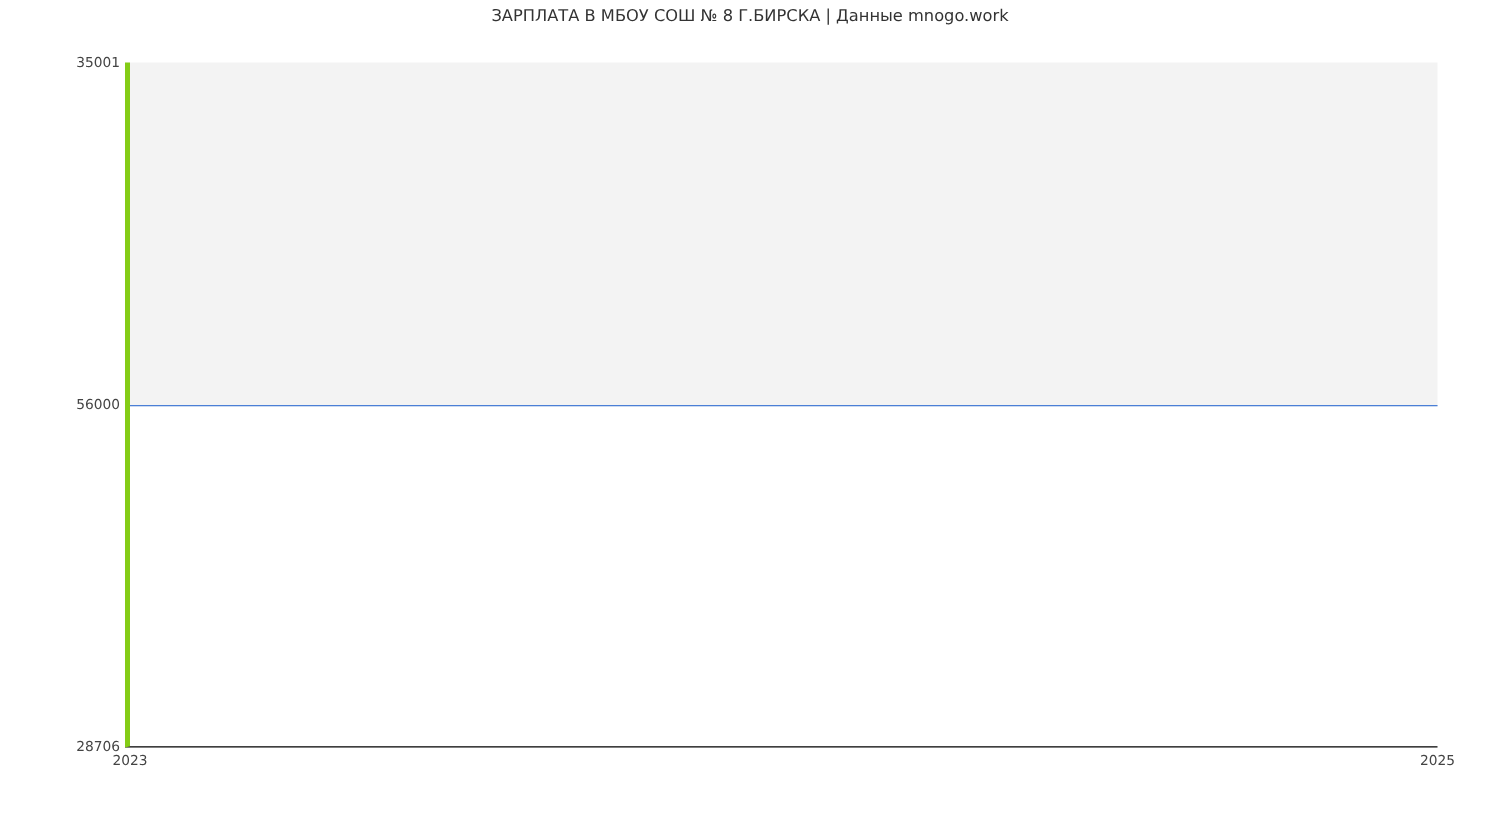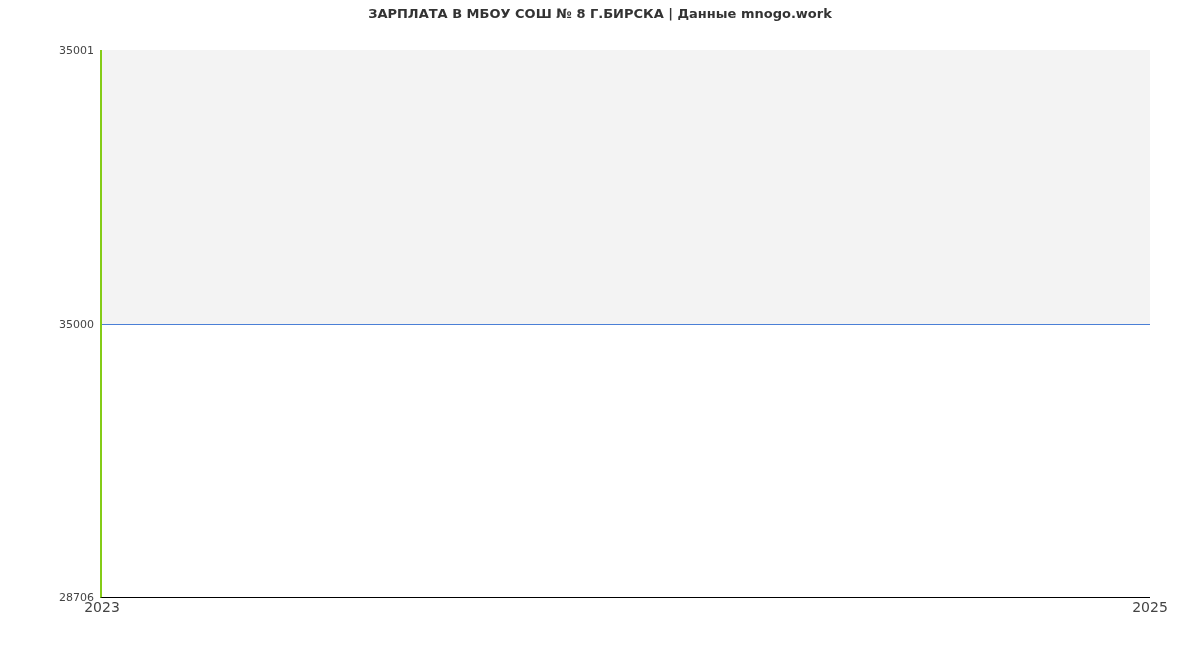--- a/index.html
+++ b/index.html
@@ -16,30 +16,30 @@
     width: 1200px;
     height: 650px;
   }
   .title {
     position: absolute;
     top: 6px;
     left: 0;
     width: 1200px;
     text-align: center;
     font-size: 13px;
-    font-weight: 700;
+    font-weight: 400;
     color: #333;
   }
   .plot {
     position: absolute;
     left: 100px;
     top: 50px;
     width: 1050px;
     height: 548px;
-    border-left: 2px solid #84cc16;
+    border-left: 4px solid #84cc16;
     border-bottom: 1px solid #000;
     box-sizing: border-box;
   }
   .grid-band {
     position: absolute;
     left: 0;
     width: 100%;
     background: #f3f3f3;
   }
   .grid-line {
@@ -53,21 +53,21 @@
     position: absolute;
     left: -8px;
     transform: translate(-100%, -50%);
     font-size: 11px;
     color: #444;
   }
   .x-tick {
     position: absolute;
     bottom: -18px;
     transform: translateX(-50%);
-    font-size: 14px;
+    font-size: 11px;
     color: #444;
   }
   .data-line {
     position: absolute;
     height: 0;
     border-top: 1.5px solid #4a7fd6;
   }
 </style>
 </head>
 <body>
@@ -78,21 +78,21 @@
 
   <div class="plot">
 
     <div class="grid-band" style="top:0; height:50%;"></div>
 
     <div class="grid-line" style="top:50%;"></div>
 
     <div class="data-line" style="top:50%; left:0; width:100%;"></div>
 
     <div class="y-tick" style="top:0%;">35001</div>
-    <div class="y-tick" style="top:50%;">35000</div>
+    <div class="y-tick" style="top:50%;">56000</div>
     <div class="y-tick" style="top:100%;">28706</div>
 
     <div class="x-tick" style="left:0%;">2023</div>
     <div class="x-tick" style="left:100%;">2025</div>
 
   </div>
 
 </div>
 
 </body></html>

